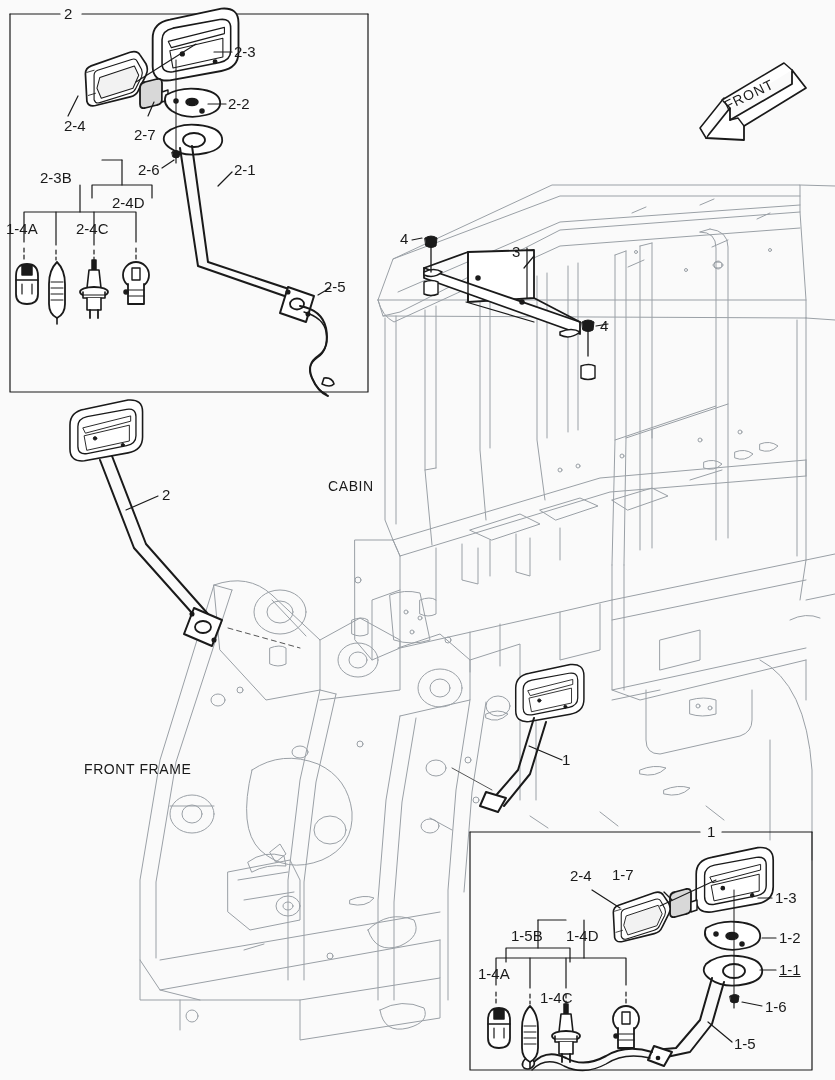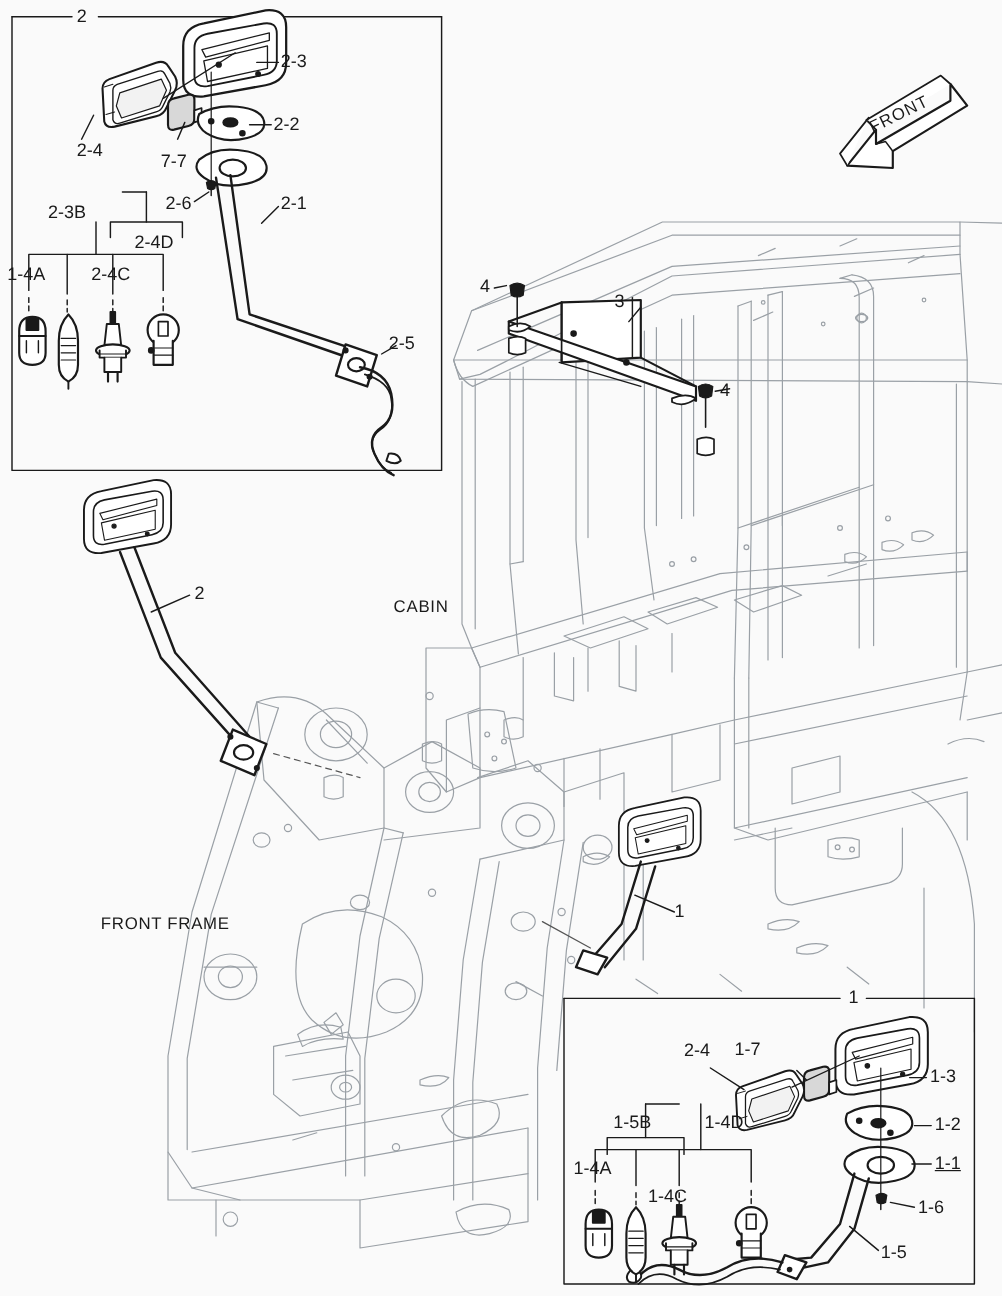--- a/index.html
+++ b/index.html
@@ -478,47 +478,47 @@
       <path d="M664 892 L672 900" stroke-width="1.2"></path>
     </g>
   </svg>
 
   <span class="lbl lbl-num" style="left:64px;top:6px;">2</span>
 
   <span class="lbl lbl-num" style="left:234px;top:44px;">2-3</span>
   <span class="lbl lbl-num" style="left:228px;top:96px;">2-2</span>
   <span class="lbl lbl-num" style="left:234px;top:162px;">2-1</span>
   <span class="lbl lbl-num" style="left:64px;top:118px;">2-4</span>
-  <span class="lbl lbl-num" style="left:134px;top:127px;">7-7</span>
+  <span class="lbl lbl-num" style="left:134px;top:127px;">2-7</span>
   <span class="lbl lbl-num" style="left:138px;top:162px;">2-6</span>
   <span class="lbl lbl-num" style="left:324px;top:279px;">2-5</span>
 
   <span class="lbl lbl-num" style="left:40px;top:170px;">2-3B</span>
   <span class="lbl lbl-num" style="left:112px;top:195px;">2-4D</span>
   <span class="lbl lbl-num" style="left:6px;top:221px;">1-4A</span>
   <span class="lbl lbl-num" style="left:76px;top:221px;">2-4C</span>
 
   <span class="lbl lbl-num" style="left:512px;top:244px;">3</span>
   <span class="lbl lbl-num" style="left:400px;top:231px;">4</span>
   <span class="lbl lbl-num" style="left:600px;top:318px;">4</span>
   <span class="lbl lbl-num" style="left:162px;top:487px;">2</span>
   <span class="lbl lbl-num" style="left:562px;top:752px;">1</span>
 
-  <span class="lbl lbl-word" style="left:328px;top:479px;margin-top:19px;">CABIN</span>
+  <span class="lbl lbl-word" style="left:328px;top:479px;">CABIN</span>
   <span class="lbl lbl-word" style="left:84px;top:762px;">FRONT FRAME</span>
   <span class="lbl lbl-front" style="left:722px;top:100px;">FRONT</span>
 
   <span class="lbl lbl-num" style="left:707px;top:824px;">1</span>
 
   <span class="lbl lbl-num" style="left:775px;top:890px;">1-3</span>
   <span class="lbl lbl-num" style="left:779px;top:930px;">1-2</span>
   <span class="lbl lbl-num" style="left:779px;top:962px;text-decoration:underline;">1-1</span>
   <span class="lbl lbl-num" style="left:765px;top:999px;">1-6</span>
   <span class="lbl lbl-num" style="left:734px;top:1036px;">1-5</span>
   <span class="lbl lbl-num" style="left:612px;top:867px;">1-7</span>
   <span class="lbl lbl-num" style="left:570px;top:868px;">2-4</span>
 
   <span class="lbl lbl-num" style="left:511px;top:928px;">1-5B</span>
-  <span class="lbl lbl-num" style="left:566px;top:928px;margin-left:21px;">1-4D</span>
+  <span class="lbl lbl-num" style="left:566px;top:928px;">1-4D</span>
   <span class="lbl lbl-num" style="left:478px;top:966px;">1-4A</span>
   <span class="lbl lbl-num" style="left:540px;top:966px;margin-top:24px;">1-4C</span>
 
 </div>
 
 </body></html>

